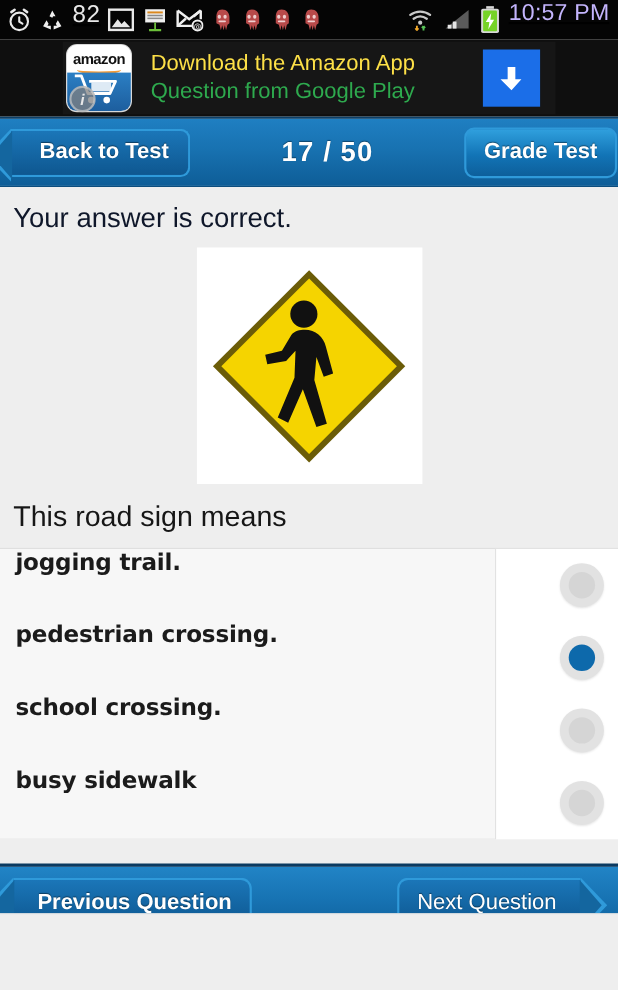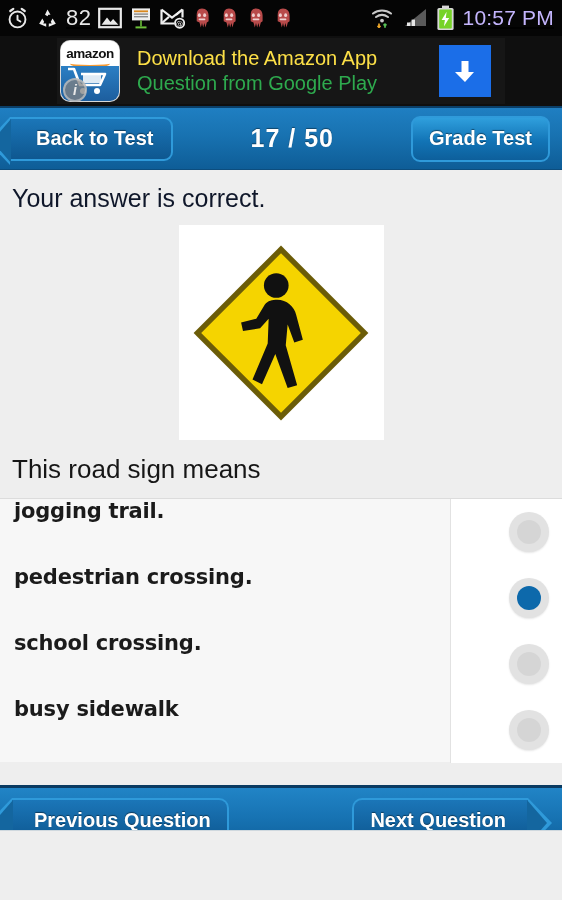--- a/index.html
+++ b/index.html
@@ -9,21 +9,21 @@
     background:#eeeeee;
     overflow:hidden;
     -webkit-font-smoothing:antialiased;
   }
   .phone { position:relative; width:562px; height:900px; background:#eeeeee; }
 
   
   .statusbar {
     position:absolute; top:0; left:0; width:562px; height:36px;
     background:#050505;
-    display:flex; align-items:center; gap:7px; padding:0 6px;text-decoration:underline;
+    display:flex; gap:7px; padding:0 6px;text-decoration:underline;
   }
   .sb-icon { display:flex; align-items:center; justify-content:center; flex:0 0 auto; }
   .sb-text { color:#e8e8e8; font-size:22px; font-weight:400; letter-spacing:0.5px; }
   .sb-spacer { flex:1 1 auto; }
   .sb-clock {
     color:#c4b5fd; font-size:21px; font-weight:400;
     margin-left:1px; margin-right:2px; letter-spacing:0.2px;
   }
 
   
@@ -100,21 +100,21 @@
     border-top:22px solid transparent; border-bottom:22px solid transparent;
     border-right:19px solid #14669f;
   }
   .nav-counter {
     flex:1 1 auto; text-align:center;
     color:#ffffff; font-size:25px; font-weight:700;
     text-shadow:0 -1px 1px rgba(0,0,0,.4);
     letter-spacing:1px;
   }
   .btn-grade {
-    margin-right:12px; height:46px; padding:0 16px;
+    margin-right:1px; height:46px; padding:0 16px;
     display:flex; align-items:center;
     background:linear-gradient(180deg,#2f9fdd 0%,#1274b6 55%,#0d5f9b 100%);
     border:2px solid #2f9ada; border-radius:9px;
     color:#fff; font-size:20px; font-weight:700;
     text-shadow:0 -1px 1px rgba(0,0,0,.45);
   }
 
   
   .feedback {
     position:absolute; top:171px; left:0; width:562px; height:54px;
@@ -191,21 +191,21 @@
     border-top:23px solid transparent; border-bottom:23px solid transparent;
     border-right:20px solid #14669f;
   }
   .bn-spacer { flex:1 1 auto; }
   .btn-next {
     position:relative; margin-right:34px; height:46px;
     padding:0 22px 0 16px; display:flex; align-items:center;
     background:linear-gradient(180deg,#1b76b8 0%,#0d5790 100%);
     border:2px solid #2f9ada; border-right:none;
     border-radius:10px 0 0 10px;
-    color:#fff; font-size:20px; font-weight:700;
+    color:#fff; font-size:20px; font-weight:400;
     text-shadow:0 -1px 1px rgba(0,0,0,.45);
   }
   .btn-next:before{
     content:""; position:absolute; right:-24px; top:-2px; width:0; height:0;
     border-top:25px solid transparent; border-bottom:25px solid transparent;
     border-left:24px solid #2f9ada;
   }
   .btn-next:after{
     content:""; position:absolute; right:-19px; top:0; width:0; height:0;
     border-top:23px solid transparent; border-bottom:23px solid transparent;

